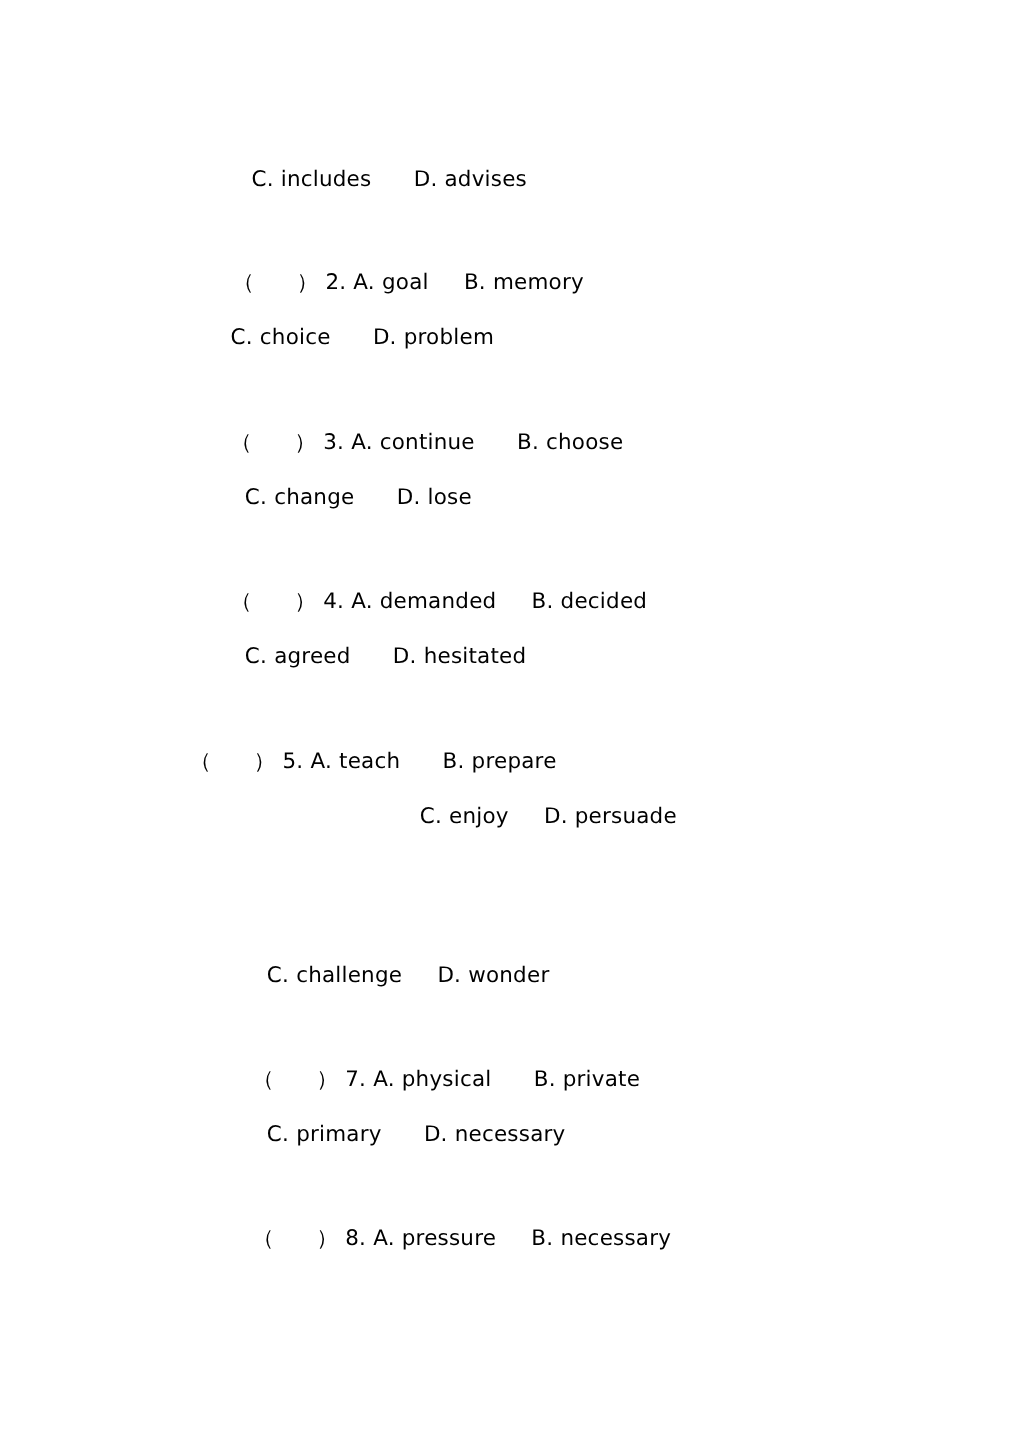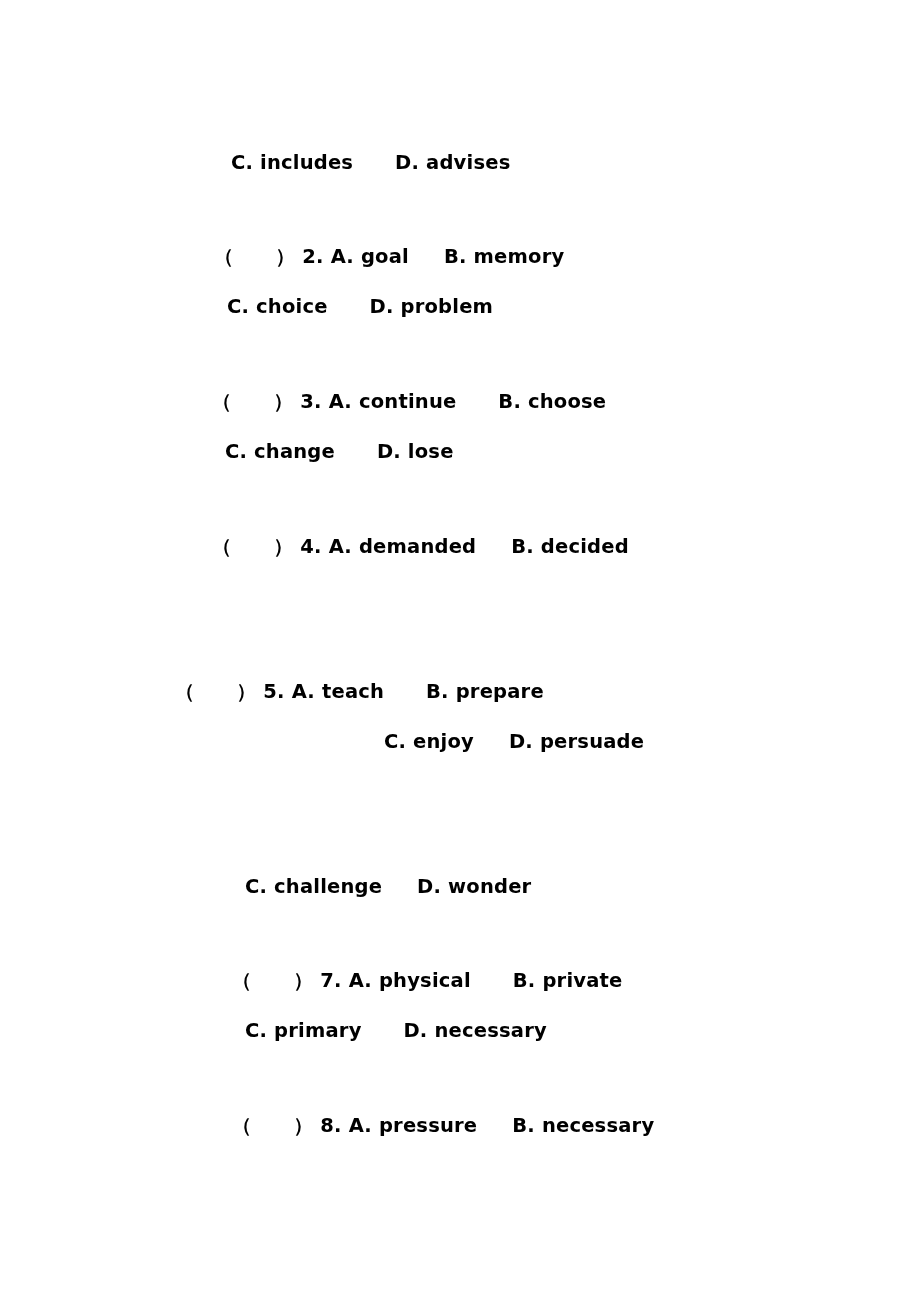--- a/index.html
+++ b/index.html
@@ -26,21 +26,20 @@
   }
 
   
   .line {
     position: absolute;
     white-space: pre;
     font-size: 19.5px;
     line-height: 26px;
     letter-spacing: 0.2px;
     color: #000000;
-    font-weight: bold;
   }
 
   
   .blank {
     display: inline;
   }
 
   .qnum {
     display: inline;
   }
@@ -54,33 +53,36 @@
 
 <div id="page">
 
   <div class="line" style="left:203px; top:124px;">
     <span class="opt">C. includes</span><span>      </span><span class="opt">D. advises</span>
   </div>
 
   <div class="line" style="left:186px; top:218px;">
     <span class="blank">（      ）</span><span> </span><span class="qnum">2.</span><span> </span><span class="opt">A. goal</span><span>     </span><span class="opt">B. memory</span>
   </div>
-  <div class="line" style="left:199px; top:268px;">
+  <div class="line" style="left:184px; top:268px;">
     <span class="opt">C. choice</span><span>      </span><span class="opt">D. problem</span>
   </div>
 
   <div class="line" style="left:184px; top:363px;">
     <span class="blank">（      ）</span><span> </span><span class="qnum">3.</span><span> </span><span class="opt">A. continue</span><span>      </span><span class="opt">B. choose</span>
   </div>
   <div class="line" style="left:197px; top:413px;text-align:center;">
     <span class="opt">C. change</span><span>      </span><span class="opt">D. lose</span>
   </div>
 
   <div class="line" style="left:184px; top:508px;">
     <span class="blank">（      ）</span><span> </span><span class="qnum">4.</span><span> </span><span class="opt">A. demanded</span><span>     </span><span class="opt">B. decided</span>
+  </div>
+  <div class="line" style="left:197px; top:558px;">
+    <span class="opt">C. agreed</span><span>      </span><span class="opt">D. hesitated</span>
   </div>
 
   <div class="line" style="left:147px; top:653px;">
     <span class="blank">（      ）</span><span> </span><span class="qnum">5.</span><span> </span><span class="opt">A. teach</span><span>      </span><span class="opt">B. prepare</span>
   </div>
   <div class="line" style="left:356px; top:703px;">
     <span class="opt">C. enjoy</span><span>     </span><span class="opt">D. persuade</span>
   </div>
 
   <div class="line" style="left:217px; top:848px;">

